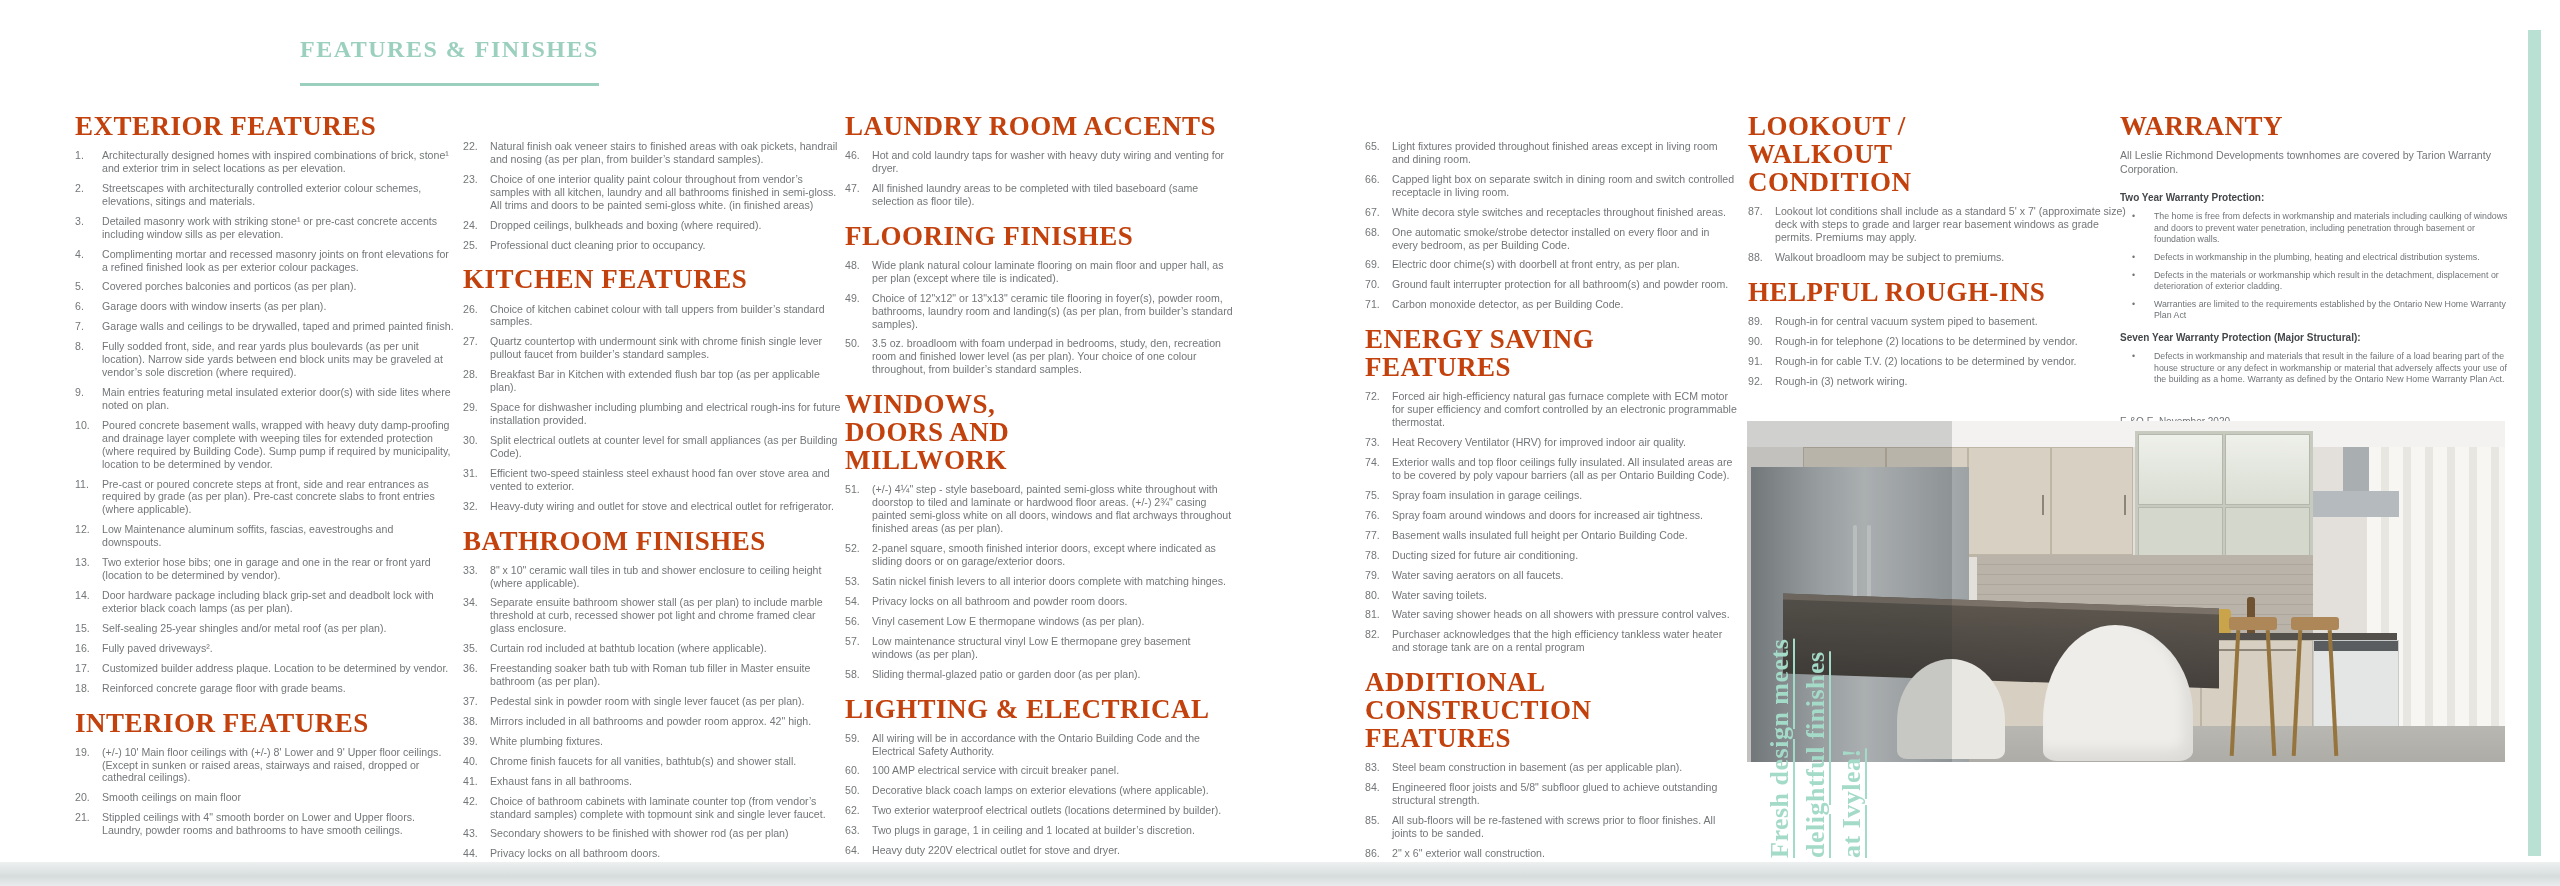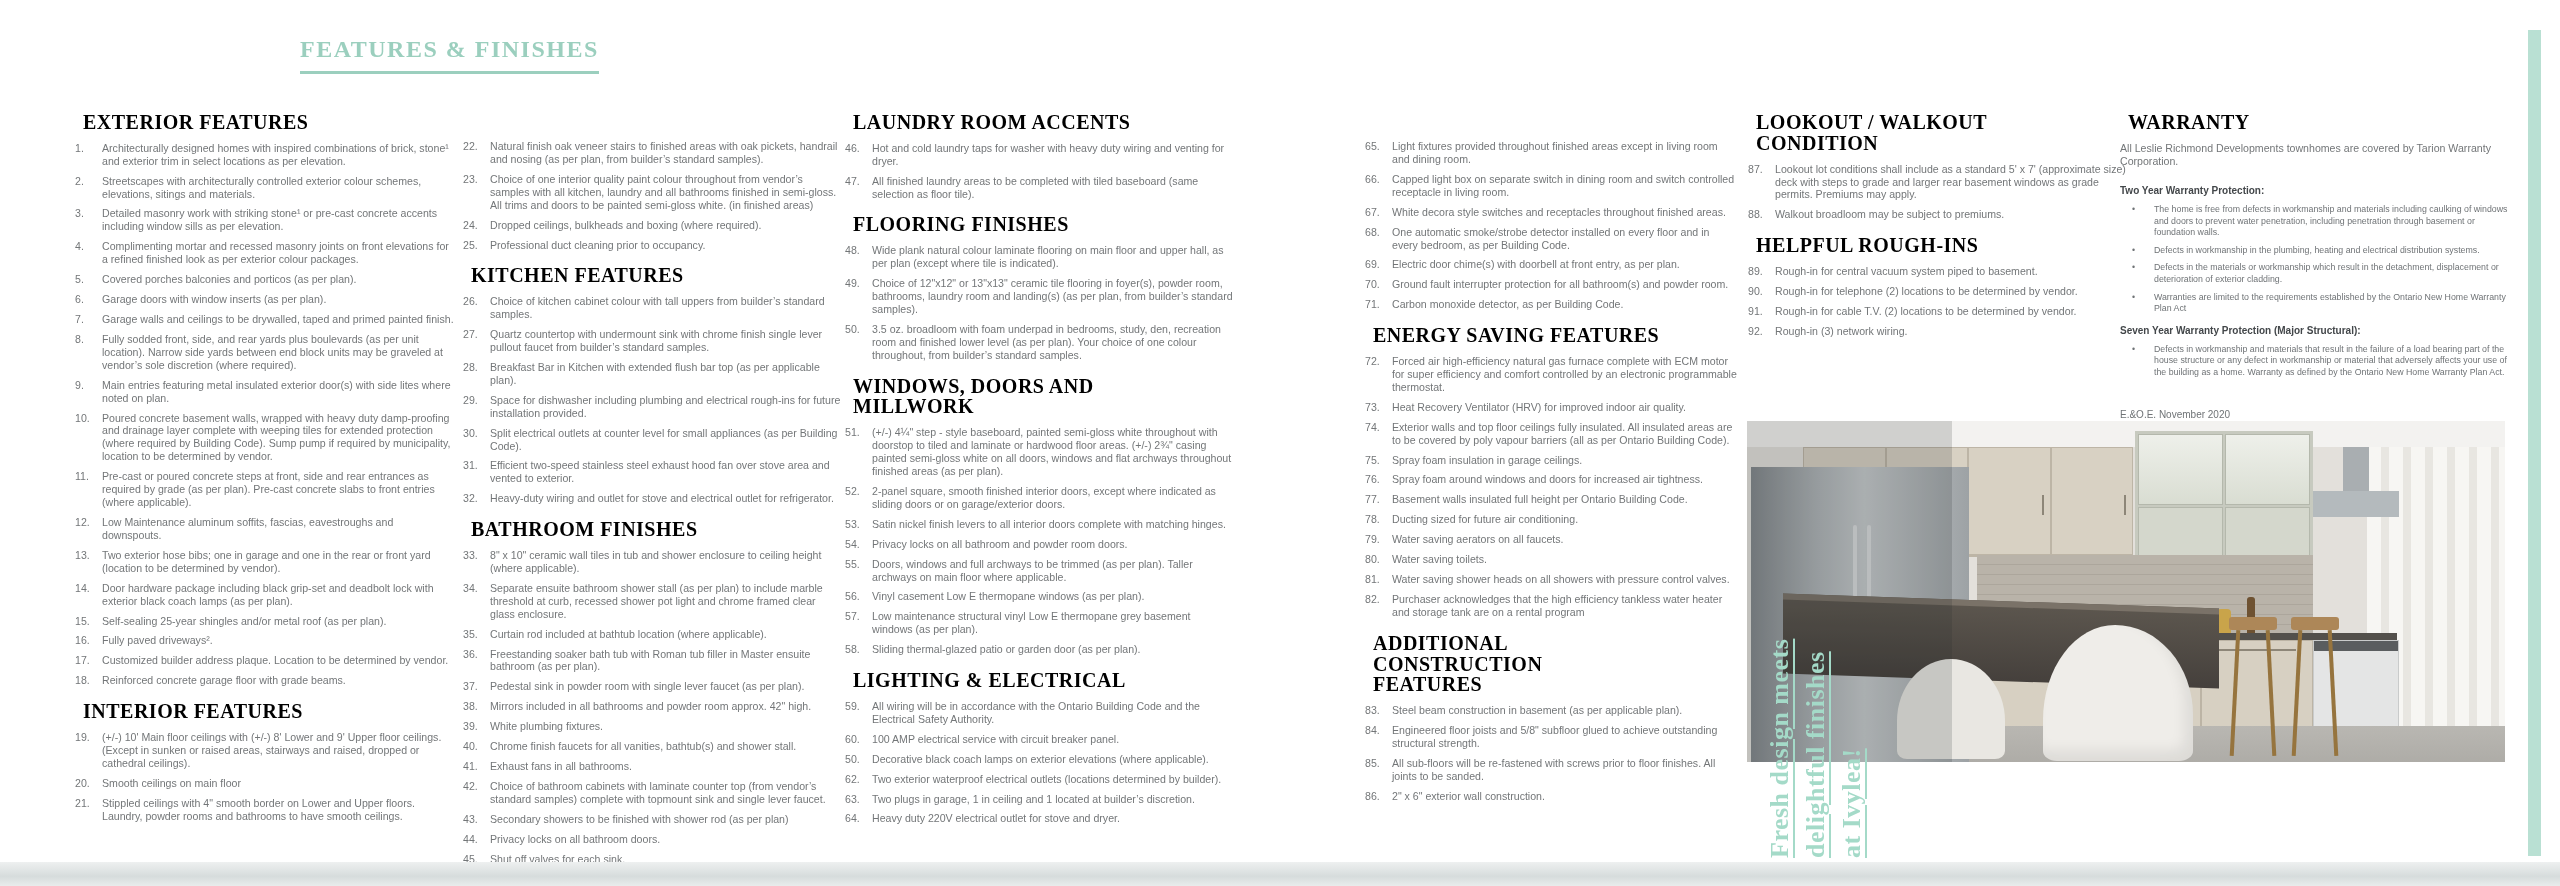--- a/index.html
+++ b/index.html
@@ -5,34 +5,34 @@
   html,body{margin:0;padding:0}
   body{
     width:2560px;height:886px;position:relative;overflow:hidden;
     background:#ffffff;font-family:"Liberation Sans",sans-serif;color:#737678;
   }
   
   .page-title{
     position:absolute;left:300px;top:20px;
     font-family:"Liberation Serif",serif;font-weight:700;font-size:24px;
     letter-spacing:1.5px;color:#9bcfbe;border-bottom:3px solid #9bcfbe;
-    padding-bottom:8px;display:inline-block;
+    padding-bottom:20px;display:inline-block;
   }
   
   .col{position:absolute;top:112px}
   #col1{left:75px;width:380px}
   #col2{left:463px;width:380px}
   #col3{left:845px;width:388px}
   #col4{left:1365px;width:372px}
   #col5{left:1748px;width:388px}
   #col6{left:2120px;width:396px}
   #col2 .items.first,#col4 .items.first{margin-top:28px}
   h2.sec{
-    font-family:"Liberation Serif",serif;font-weight:700;font-size:20px;
-    letter-spacing:.5px;color:#000000;margin:14px 8px 9px;line-height:1.04;
+    font-family:"Liberation Serif",serif;font-weight:700;font-size:27px;
+    letter-spacing:.5px;color:#c2410c;margin:14px 0 9px;line-height:1.04;
   }
   h2.sec.first{margin-top:0}
   h2.mw250{max-width:250px}
   h2.mw300{max-width:300px}
   .item{display:flex;margin-bottom:7px;font-size:10.6px;line-height:1.22}
   .item .num{flex:0 0 27px}
   .item .txt{flex:1}
   
   .w-intro{font-size:10.6px;line-height:1.28;margin:2px 0 16px}
   .w-sub{font-size:10px;font-weight:700;color:#43474a;margin:10px 0 8px}
@@ -342,24 +342,20 @@
       </div>
       <div class="item">
         <span class="num">53.</span>
         <span class="txt">Satin nickel finish levers to all interior doors complete with matching hinges.</span>
       </div>
       <div class="item">
         <span class="num">54.</span>
         <span class="txt">Privacy locks on all bathroom and powder room doors.</span>
       </div>
       <div class="item">
-        <span class="num">55.</span>
-        <span class="txt">Doors, windows and full archways to be trimmed (as per plan). Taller archways on main floor where applicable.</span>
-      </div>
-      <div class="item">
         <span class="num">56.</span>
         <span class="txt">Vinyl casement Low E thermopane windows (as per plan).</span>
       </div>
       <div class="item">
         <span class="num">57.</span>
         <span class="txt">Low maintenance structural vinyl Low E thermopane grey basement windows (as per plan).</span>
       </div>
       <div class="item">
         <span class="num">58.</span>
         <span class="txt">Sliding thermal-glazed patio or garden door (as per plan).</span>

